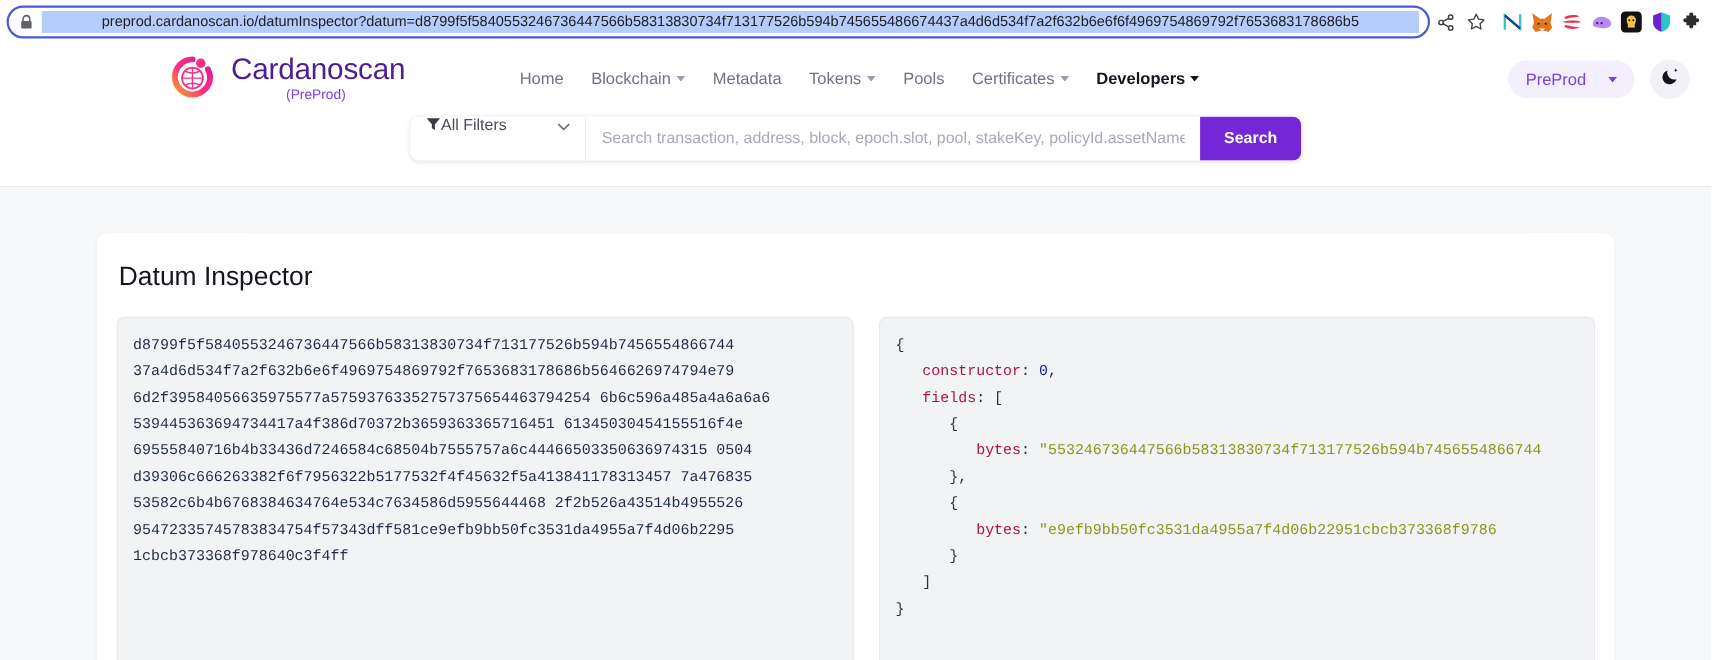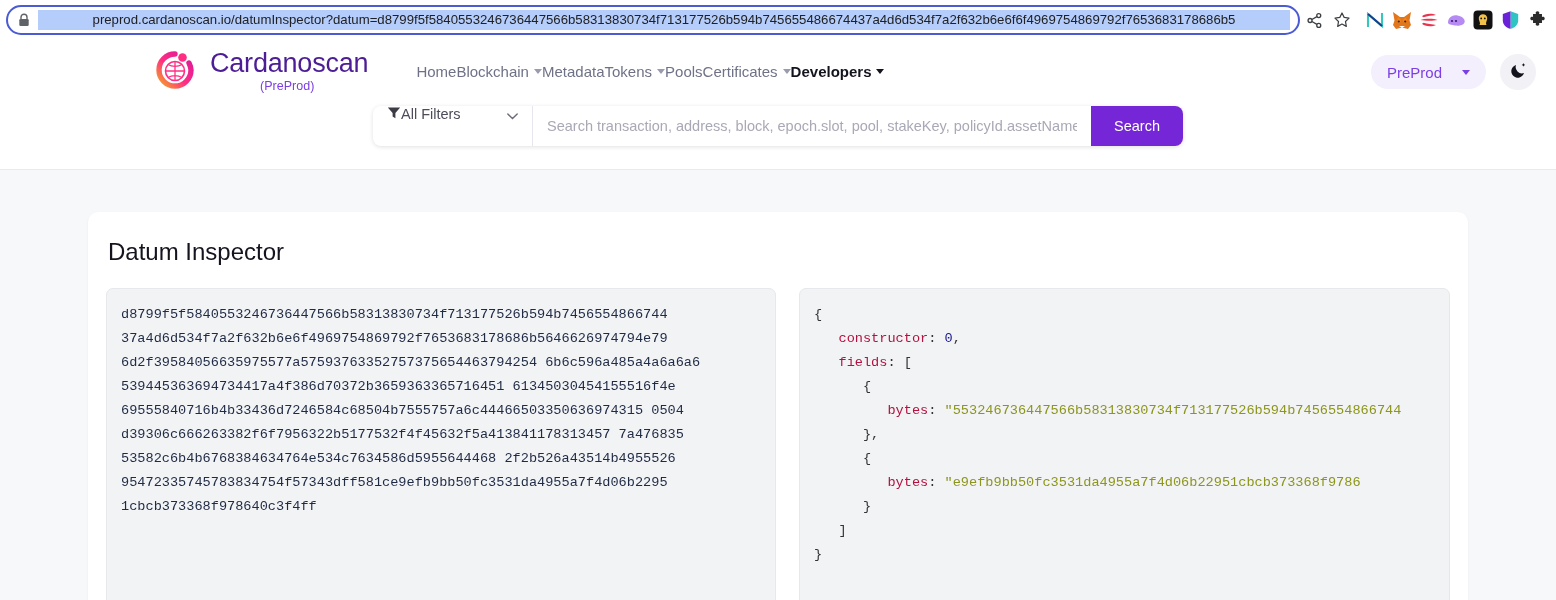--- a/index.html
+++ b/index.html
@@ -67,22 +67,22 @@
   .brand-text { display: flex; flex-direction: column; line-height: 1; }
   .brand-name {
     font-size: 27px; color: #4c1d95; letter-spacing: -0.2px;
     font-family: "Liberation Sans", sans-serif;
   }
   .brand-sub {
     font-size: 12.5px; color: #7b3fe4; margin-top: 3px; text-align: center;
     padding-right: 4px;
   }
   .main-nav {
-    display: flex; align-items: center; 
-    margin-left: 48px;
+    display: flex; align-items: center; gap: 25px;
+    margin-left: 104px;
     text-align: right;
   }
   .nav-item {
     font-size: 15px; color: #6f7287; display: flex; align-items: center; gap: 5px;
     cursor: pointer; white-space: nowrap;
   }
   .nav-item.active { color: #14141f; font-weight: bold; }
   .caret { width: 0; height: 0; border-left: 4px solid transparent; border-right: 4px solid transparent; border-top: 5px solid #9a9cad; }
   .nav-item.active .caret { border-top-color: #14141f; }
   .header-right {
@@ -120,20 +120,21 @@
     flex: 1 1 auto; border: 0; outline: none; font-size: 14.5px;
     color: #3c3c46; padding: 0 14px;
     font-family: "Liberation Sans", sans-serif;
     background: #ffffff;
   }
   .search-input::placeholder { color: #a9a9b6; }
   .search-btn {
     width: 92px; background: #7526d6; color: #ffffff; border: 0;
     font-size: 14.5px; cursor: pointer;
     font-family: "Liberation Sans", sans-serif;
+    font-weight: bold;
   }
 
   
   .page-body {
     background: #f7f8fa;
     height: 430px;
     padding: 42px 0 0 0;
   }
   .card {
     margin: 0 auto;

